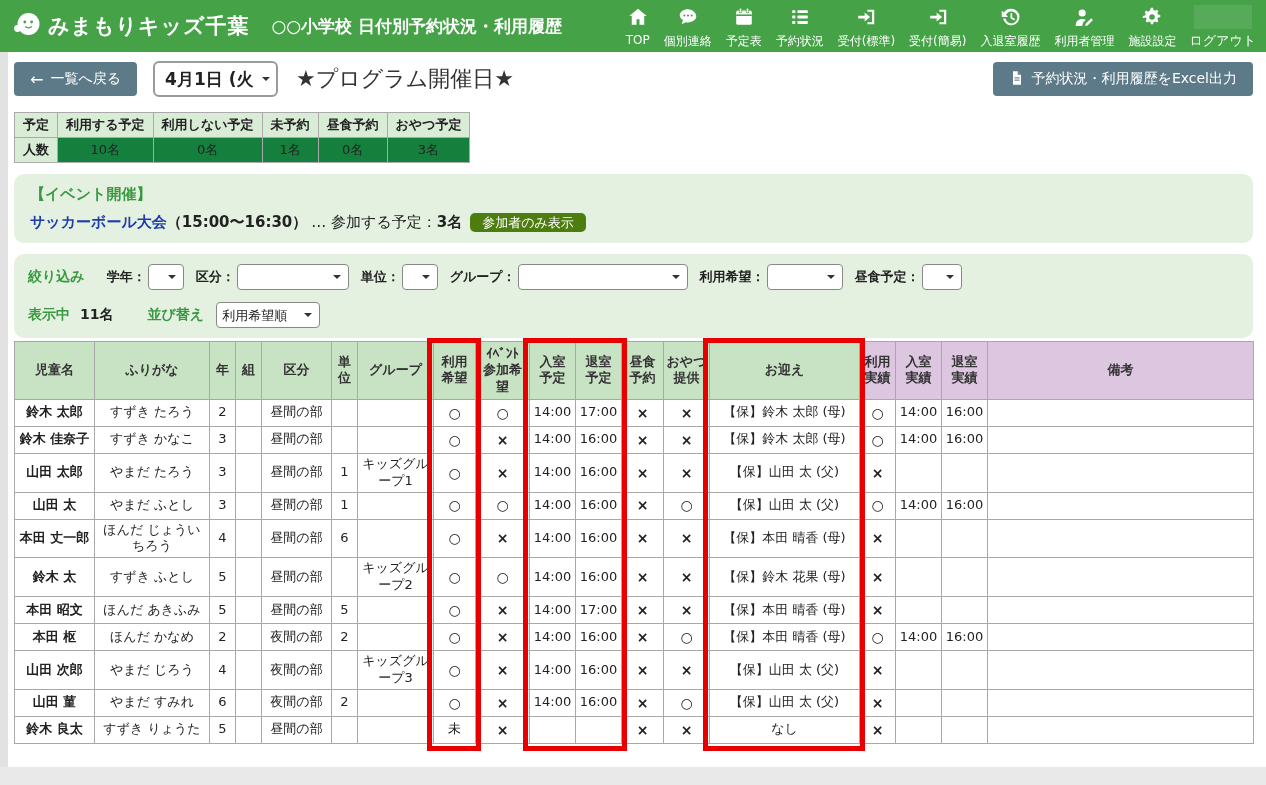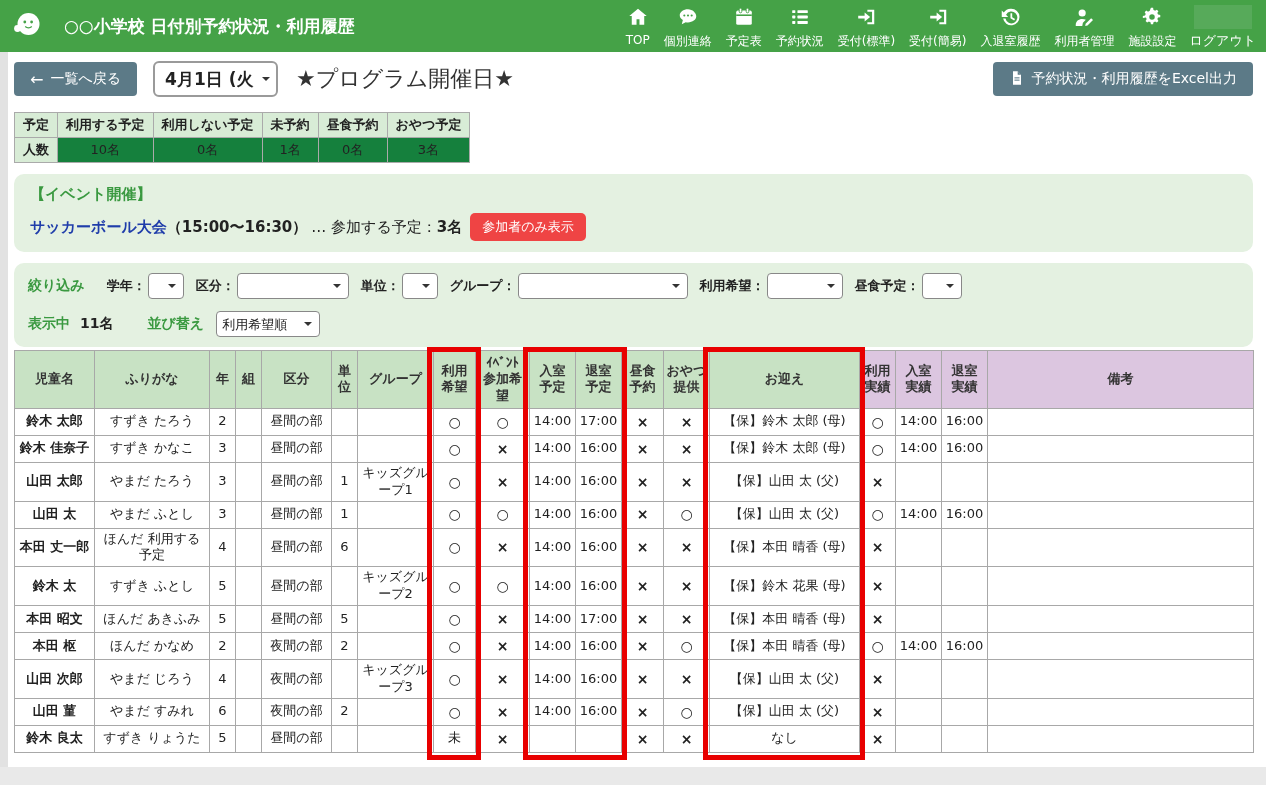--- a/index.html
+++ b/index.html
@@ -51,22 +51,22 @@
   .summary td { background:#15803d; color:#222; }
 
   
   .panel { background:#e4f1e1; border-radius:10px; margin-top:11px; padding:11px 16px; }
   .event-heading { color:#3a9940; font-weight:bold; font-size:15px; }
   .event-line { margin-top:9px; display:flex; align-items:center; font-size:15px; color:#222; }
   .event-name { color:#1f3daa; font-weight:bold; }
   .event-time { font-weight:bold; }
   .event-note { margin-left:4px; }
   .event-count { font-weight:bold; }
-  .btn-blue { background:#ef4444; color:#fff; border:none; border-radius:5px;
-    height:28px; padding:0 12px; font-size:13px; margin-left:8px; cursor:pointer; font-family:inherit; }
+  .btn-blue { background:#4d7c0f; color:#fff; border:none; border-radius:5px;
+    height:19px; padding:0 12px; font-size:13px; margin-left:8px; cursor:pointer; font-family:inherit; }
 
   .filter-panel { padding:10px 14px; }
   .filter-row { display:flex; align-items:center; font-size:13px; color:#222; }
   .flt-section-label { color:#3a9940; font-weight:bold; font-size:14px; margin-right:10px; }
   .flt-label { font-weight:bold; margin:0 2px 0 12px; white-space:nowrap; }
   .filter-row .sel select { height:26px; border:1px solid #888; border-radius:4px; font-size:13px; padding:0 18px 0 5px; }
   .filter-row2 { margin-top:12px; }
   .showing-label, .sort-label { color:#3a9940; font-weight:bold; font-size:14px; }
   .showing-count { font-weight:bold; font-size:14px; margin-left:10px; color:#222; }
   .sort-label { margin-left:34px; }
@@ -103,20 +103,21 @@
   <div class="logo">
     <span>
       <svg width="30" height="30" viewBox="0 0 30 30">
           <circle cx="16.5" cy="15" r="11" fill="#fff"></circle>
           <circle cx="5.5" cy="19.5" r="3.4" fill="#fff"></circle>
           <circle cx="12.8" cy="13" r="1.4" fill="#45a247"></circle>
           <circle cx="19.6" cy="13" r="1.4" fill="#45a247"></circle>
           <path d="M13.2 17.6c1.8 1.5 4.8 1.5 6.6 0" stroke="#45a247" stroke-width="1.3" fill="none"></path>
         </svg>
     </span>
+    <span class="logo-text">みまもりキッズ千葉</span>
   </div>
   <div class="page-title">○○小学校 日付別予約状況・利用履歴</div>
   <div class="nav">
       <div class="nav-item">
         <span><svg viewBox="0 0 24 24" width="22" height="22">
             <path fill="#fff" d="M12 3 2.5 11h2.7v9.5h5.2v-6h3.2v6h5.2V11h2.7z"></path>
           </svg></span>
         <span class="nav-label">TOP</span>
       </div>
       <div class="nav-item">
@@ -410,21 +411,21 @@
             <td class="m-no">×</td>
             <td class="m-ok">○</td>
             <td>【保】山田 太 (父)</td>
             <td class="m-ok">○</td>
             <td>14:00</td>
             <td>16:00</td>
             <td></td>
           </tr>
           <tr>
             <td class="c-name">本田 丈一郎</td>
-            <td class="c-kana">ほんだ 利用する予定</td>
+            <td class="c-kana">ほんだ じょういちろう</td>
             <td>4</td>
             <td></td>
             <td>昼間の部</td>
             <td>6</td>
             <td></td>
             <td class="m-ok">○</td>
             <td class="m-no">×</td>
             <td>14:00</td>
             <td>16:00</td>
             <td class="m-no">×</td>

